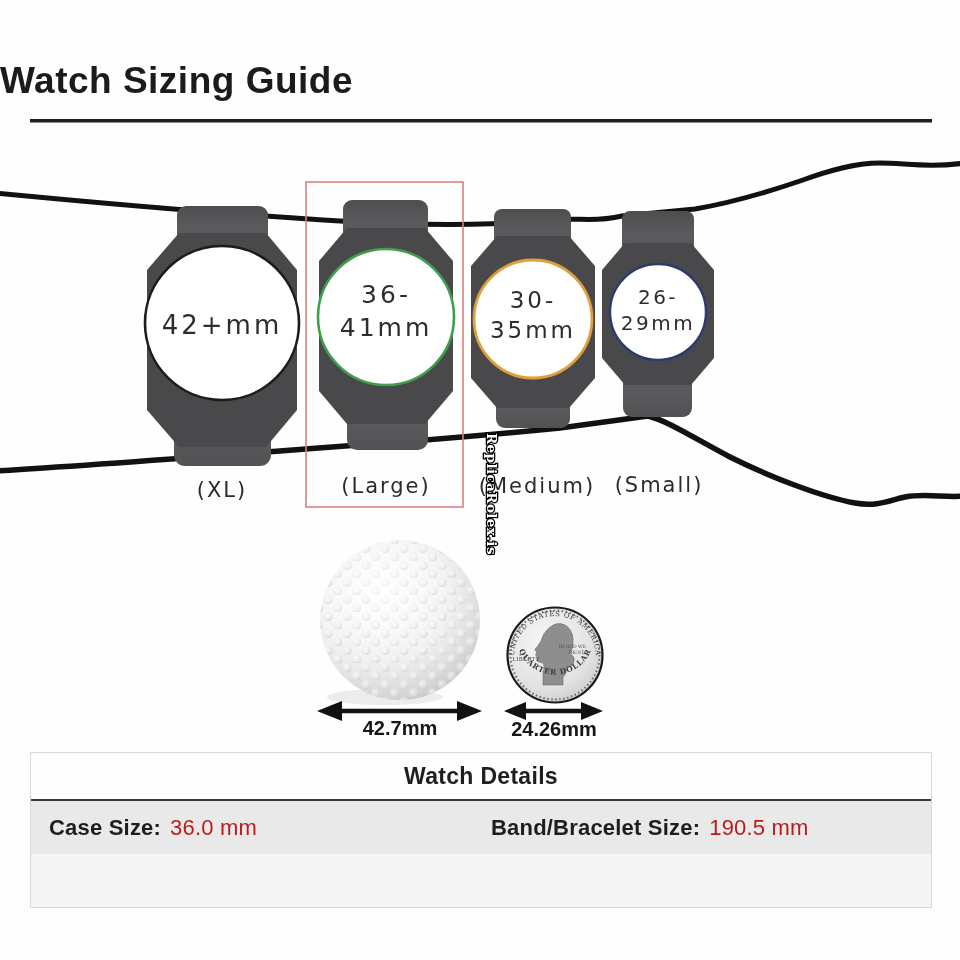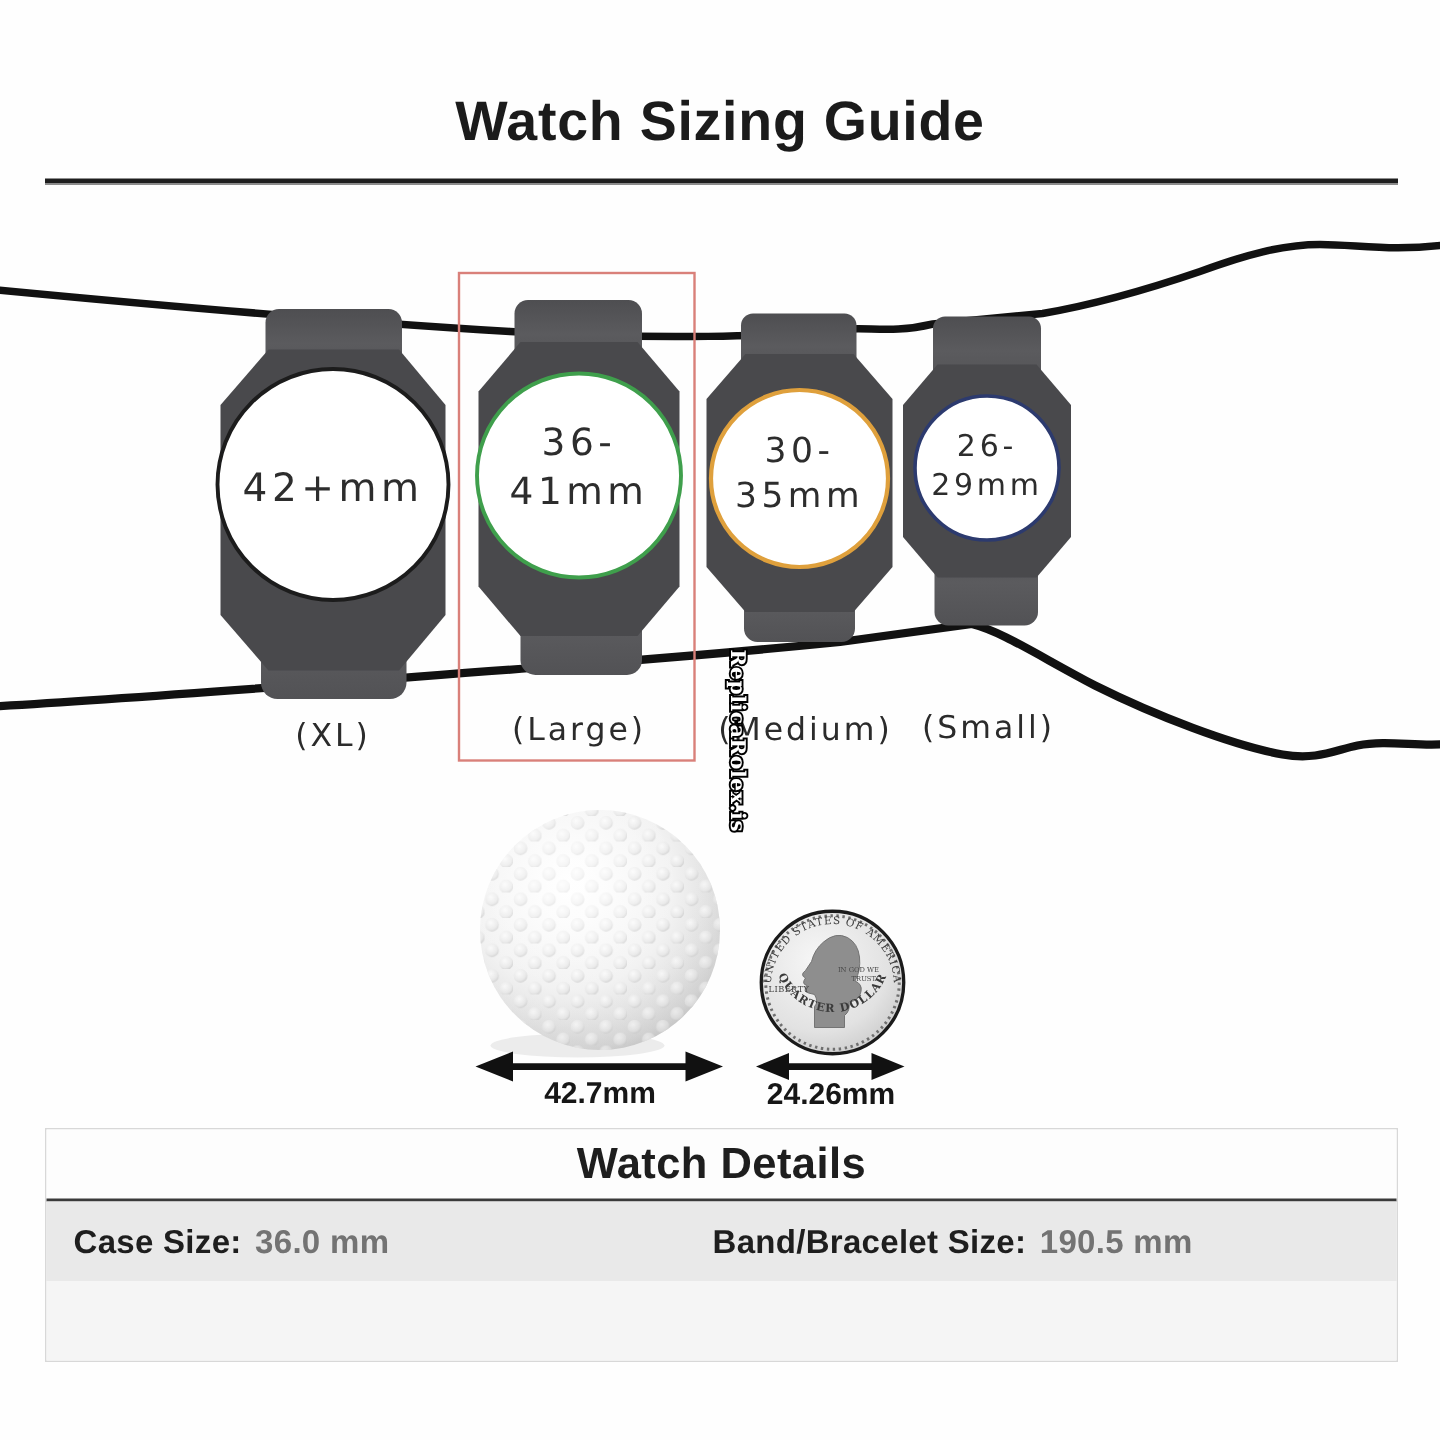--- a/index.html
+++ b/index.html
@@ -1,45 +1,45 @@
 <!DOCTYPE html>
 <html><head>
 <meta charset="utf-8">
 <style>
   html,body{margin:0;padding:0;background:#ffffff;}
   .canvas{
     position:relative;width:960px;height:960px;background:#fefefe;overflow:hidden;
     font-family:"Liberation Sans",sans-serif;
   }
   .page-title{
-    position:absolute;top:60px;left:0;width:960px;text-align:center;
+    position:absolute;top:60px;left:0;width:960px;
     font-size:37px;font-weight:bold;color:#1b1b1b;letter-spacing:.5px;
   }
   .title-divider{
     position:absolute;top:119px;left:30px;width:902px;height:3px;background:#1e1e1e;
     border-bottom:1px solid #8a8a8a;
   }
   .diagram-svg{position:absolute;left:0;top:0;width:960px;height:960px;}
   
   .details{
     position:absolute;left:30px;top:752px;width:900px;background:#ffffff;
     border:1px solid #d8d8d8;color:#1e1e1e;
   }
   .details-header{
-    height:46px;line-height:46px;text-align:center;font-size:29px;font-weight:bold;
+    height:46px;line-height:46px;text-align:center;font-size:23px;font-weight:bold;
     letter-spacing:.3px;border-bottom:2px solid #3a3a3a;background:#fdfdfd;
   }
   .details-row{position:relative;height:53px;}
   .details-row.shaded{background:#e9e9e9;}
   .details-row.light{background:#f5f5f5;}
   .cell{position:absolute;top:0;height:53px;line-height:53px;font-size:22px;white-space:nowrap;}
   .cell.c1{left:18px;}
-  .cell.c2{left:444px;}
+  .cell.c2{left:460px;}
   .dlabel{font-weight:bold;letter-spacing:.2px;}
-  .dvalue{font-weight:bold;color:#737373;letter-spacing:.2px;margin-left:9px;}
+  .dvalue{font-weight:normal;color:#b91c1c;letter-spacing:.2px;margin-left:9px;}
 </style>
 </head>
 <body>
 
 <div class="canvas">
 
   <div class="page-title">Watch Sizing Guide</div>
   <div class="title-divider"></div>
 
   <svg class="diagram-svg" viewBox="0 0 960 960" xmlns="http://www.w3.org/2000/svg">

